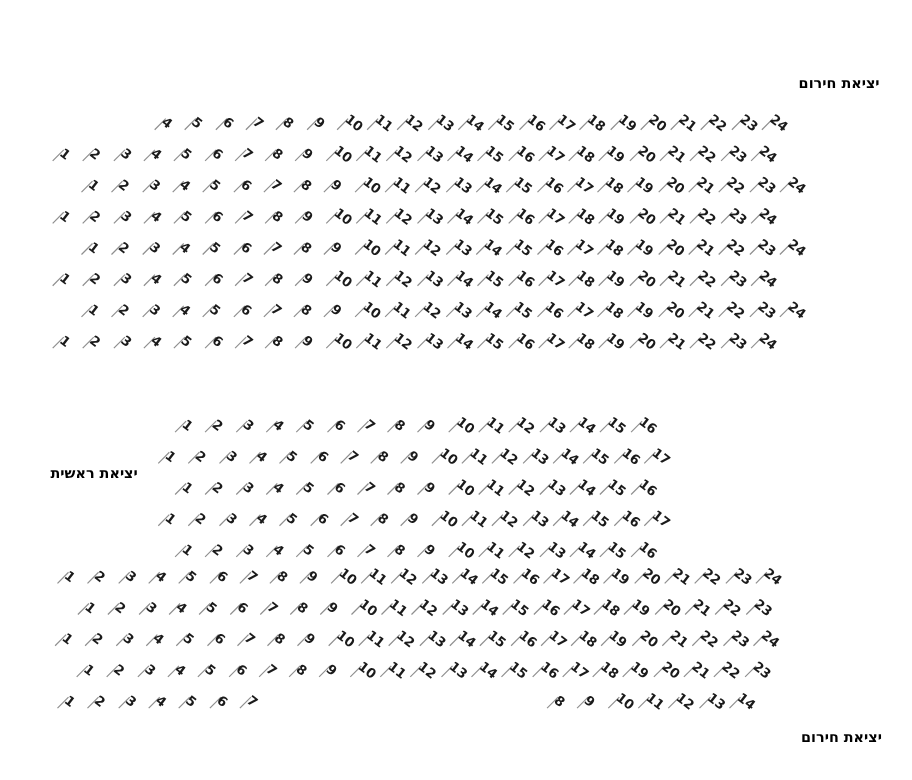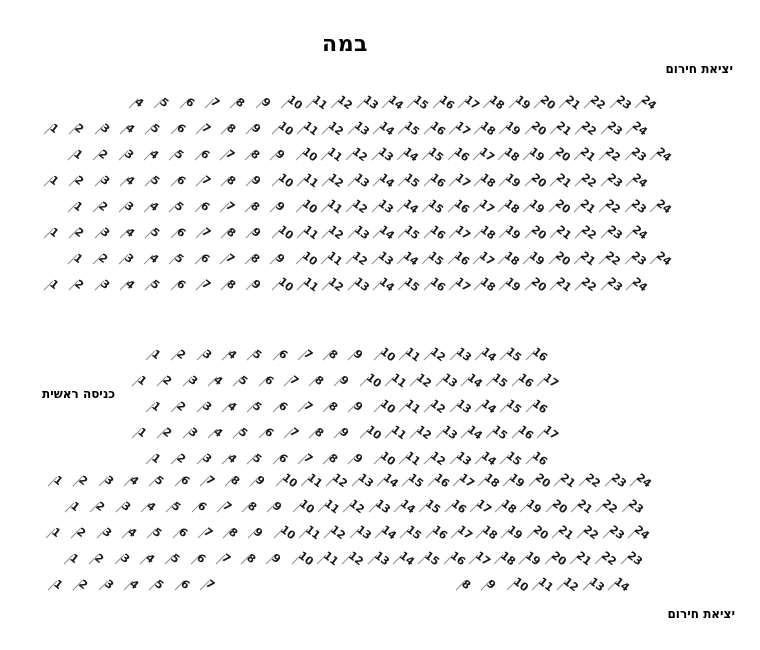--- a/index.html
+++ b/index.html
@@ -59,25 +59,24 @@
     font-weight: 700;
     color: #1a1a1a;
     line-height: 12px;
     white-space: nowrap;
   }
 </style>
 </head>
 <body>
 
 <div class="page">
-  <h1 class="stage-title" dir="rtl">במה</h1>
 
   <div class="map-label exit-top" dir="rtl">יציאת חירום</div>
 
-  <div class="map-label entrance" dir="rtl">כניסה ראשית</div>
+  <div class="map-label entrance" dir="rtl">יציאת ראשית</div>
 
   <div class="map-label exit-bottom" dir="rtl">יציאת חירום</div>
 
   <div class="seat-map">
       <span class="seat" style="left: 127px; top: 96px;">
         <span class="slash" style="background: rgb(143, 143, 143);"></span>
         <span class="num" style="transform: rotate(38deg); color: rgb(26, 26, 26);">4</span>
       </span>
       <span class="seat" style="left: 152.3px; top: 96px;">
         <span class="slash" style="background: rgb(143, 143, 143);"></span>

